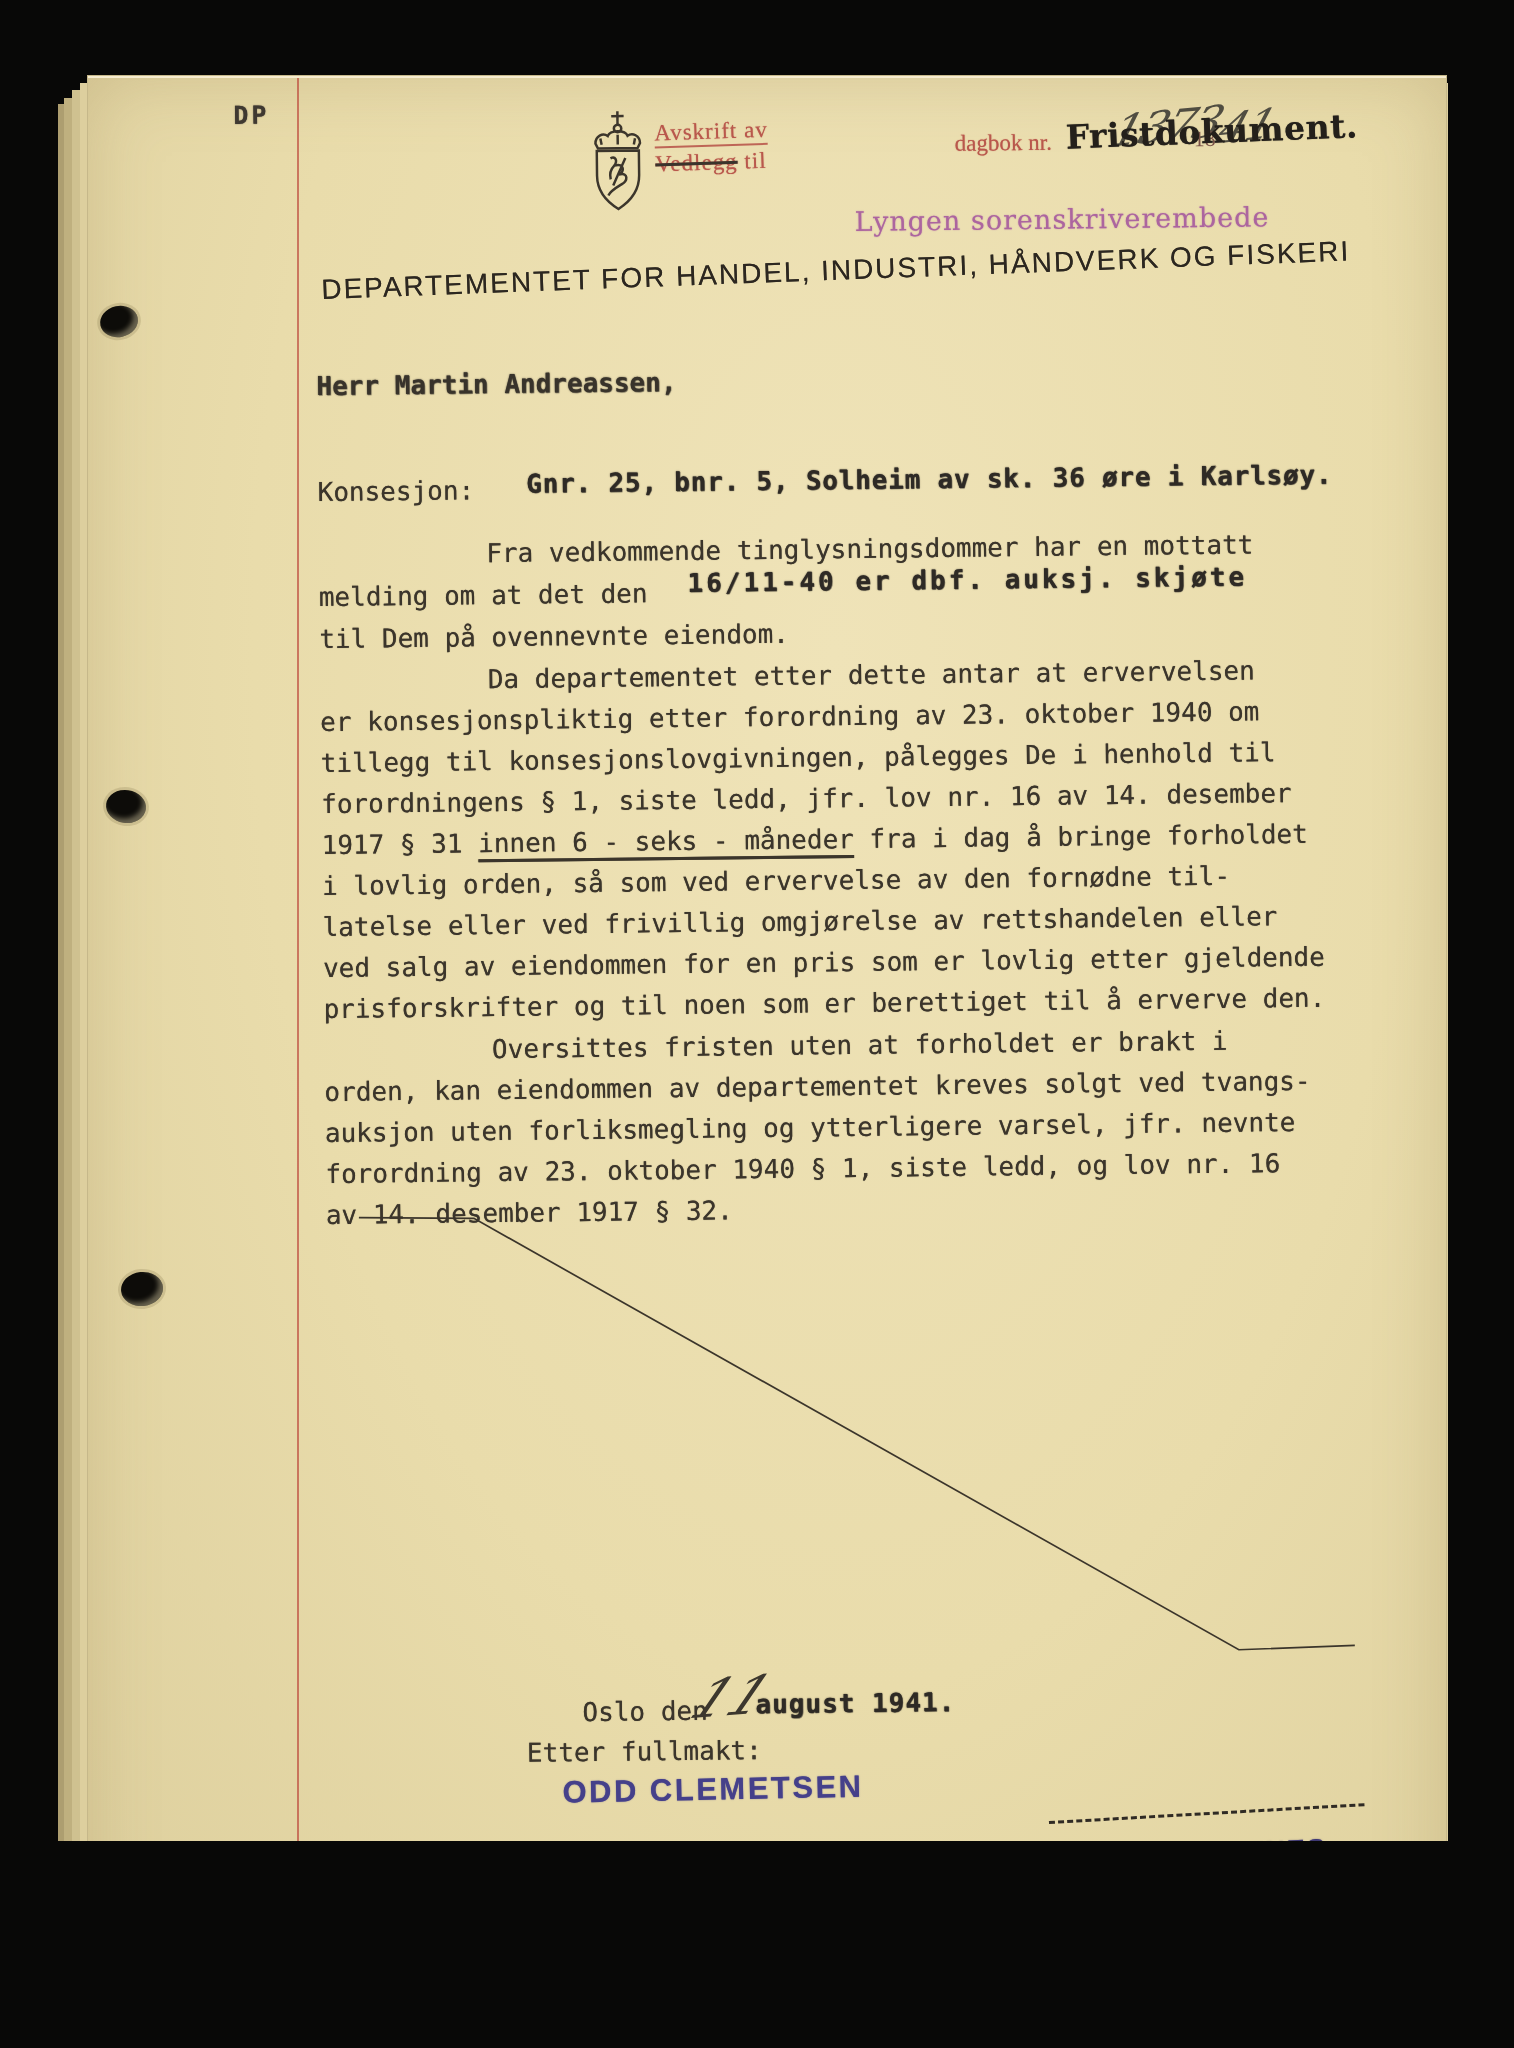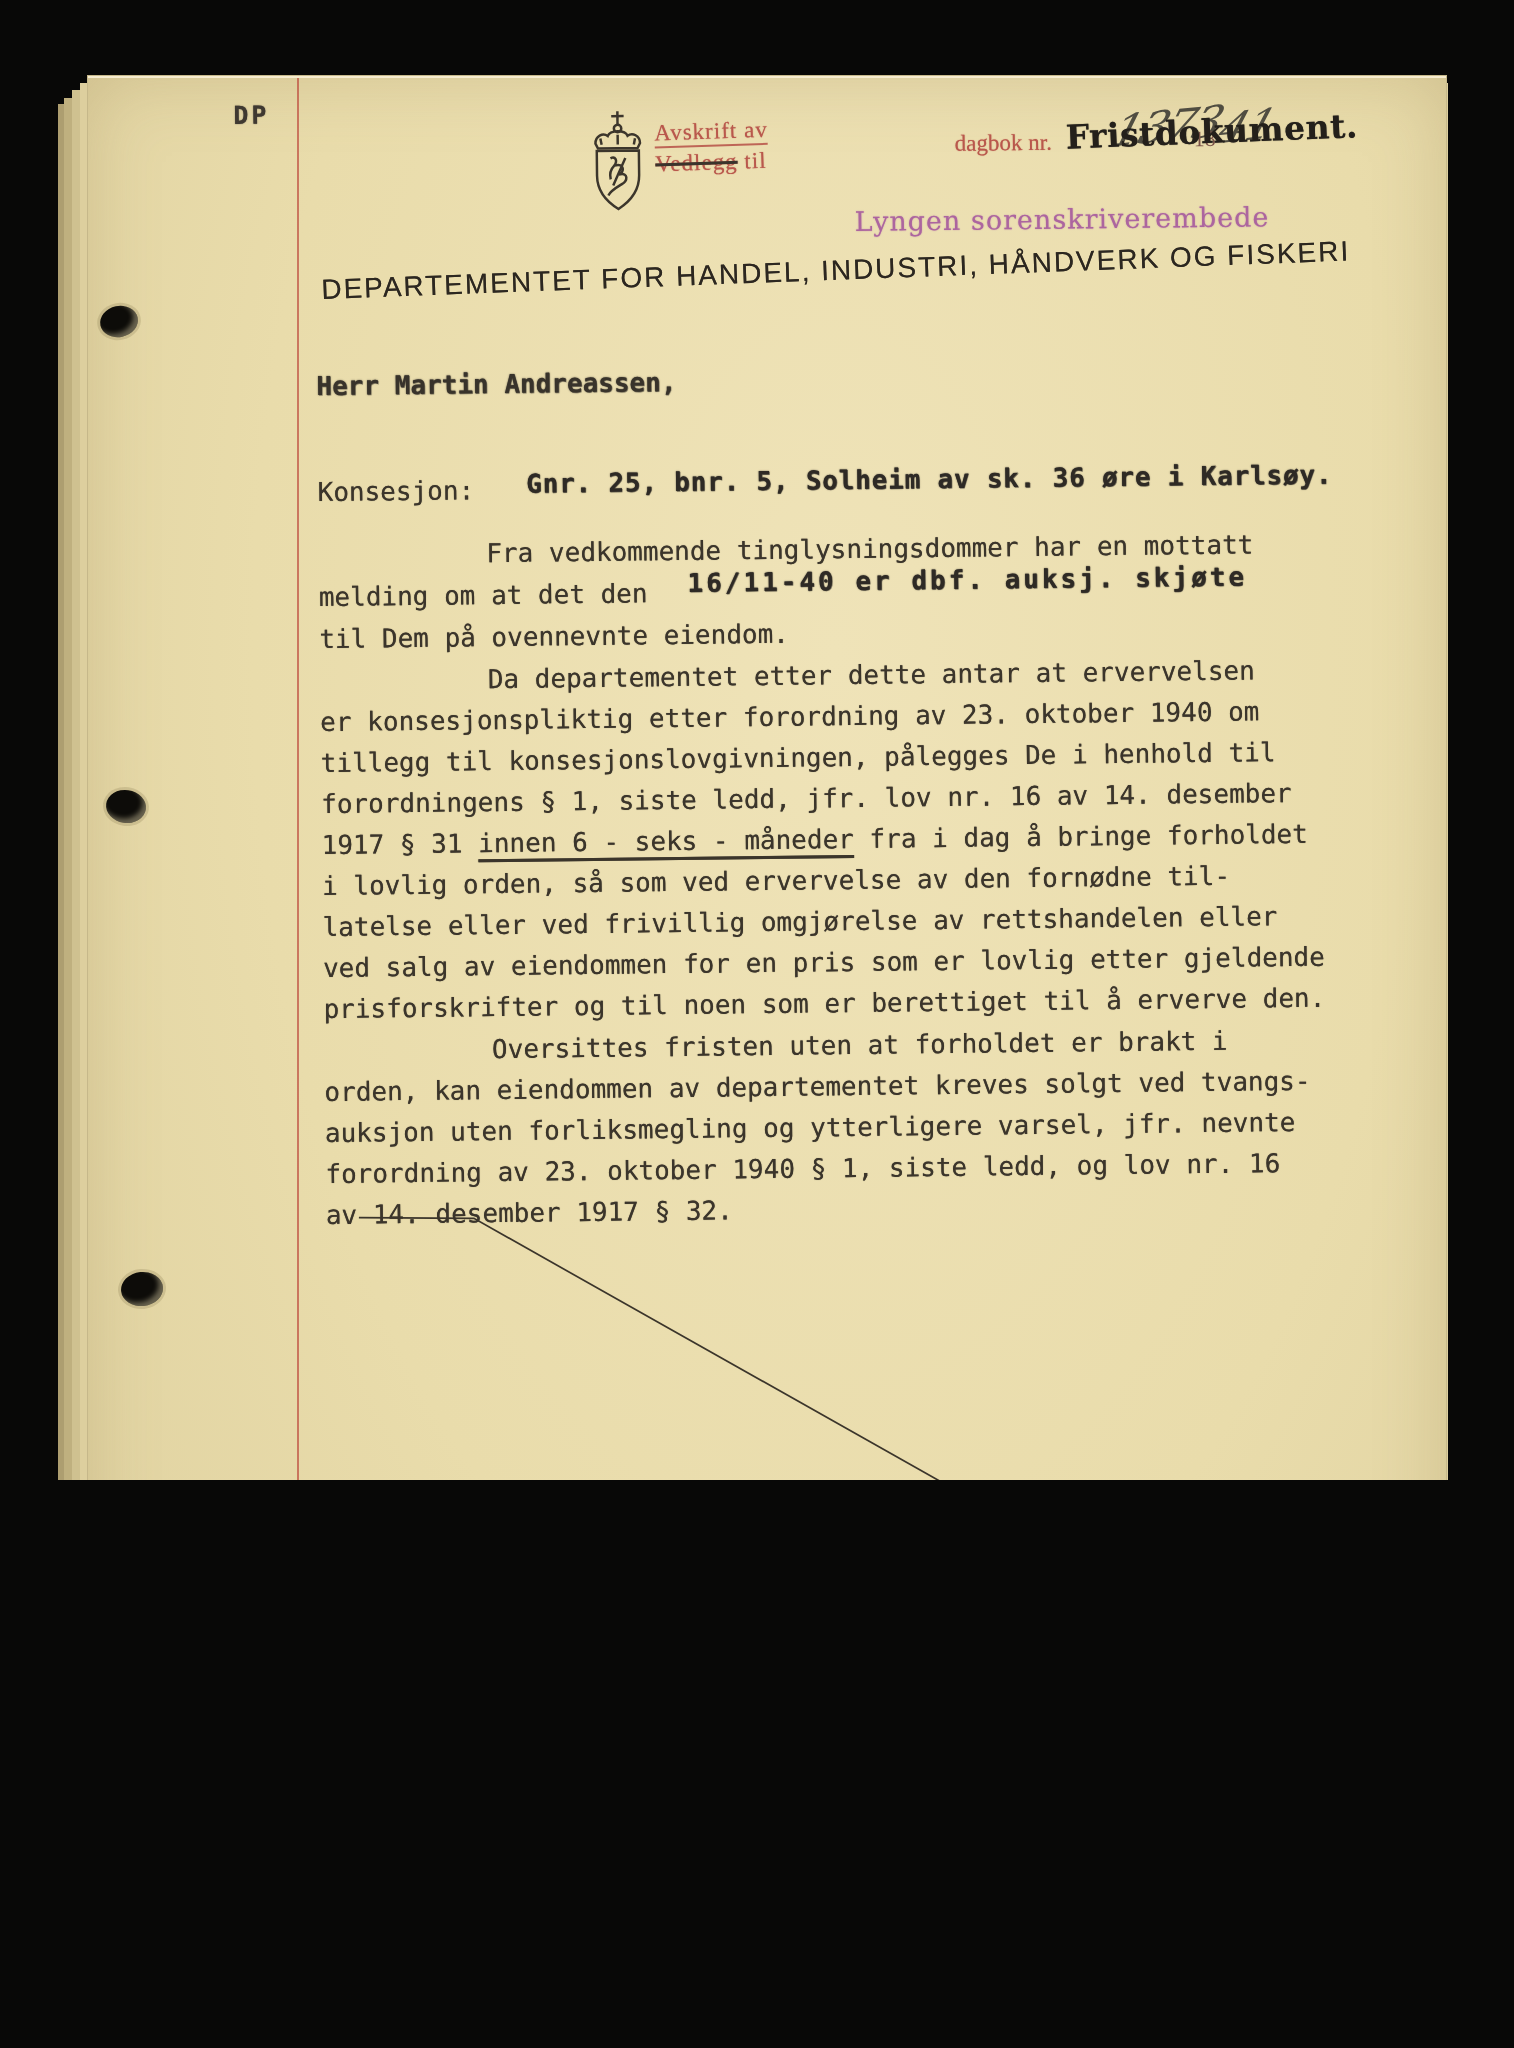--- a/index.html
+++ b/index.html
@@ -1,16 +1,16 @@
 <!DOCTYPE html>
 <html><head>
 <meta charset="utf-8">
 <style>
   html,body{margin:0;padding:0;background:#080807;}
-  .scene{position:relative;width:1514px;height:1480px;background:#080807;overflow:hidden;
+  .scene{position:relative;width:1514px;height:1841px;background:#080807;overflow:hidden;
          font-family:"DejaVu Sans Mono",monospace;}
   
   .sheet{position:absolute;}
   .sheet.b4{left:58px;top:104px;width:1384px;height:1932px;background:#ad9e70;}
   .sheet.b3{left:64px;top:98px;width:1380px;height:1926px;background:#bfb07f;}
   .sheet.b2{left:72px;top:90px;width:1374px;height:1920px;background:#cfc190;}
   .sheet.b1{left:80px;top:83px;width:1368px;height:1916px;background:#ddcf9e;}
   .paper{position:absolute;left:88px;top:76px;width:1358px;height:1912px;
          background:radial-gradient(ellipse at 55% 30%, #efe3b8 0%, #e9dcab 55%, #ddcf9d 100%);
          box-shadow:inset 0 0 70px rgba(150,128,80,.28), 0 0 0 1px #c6b88a;

